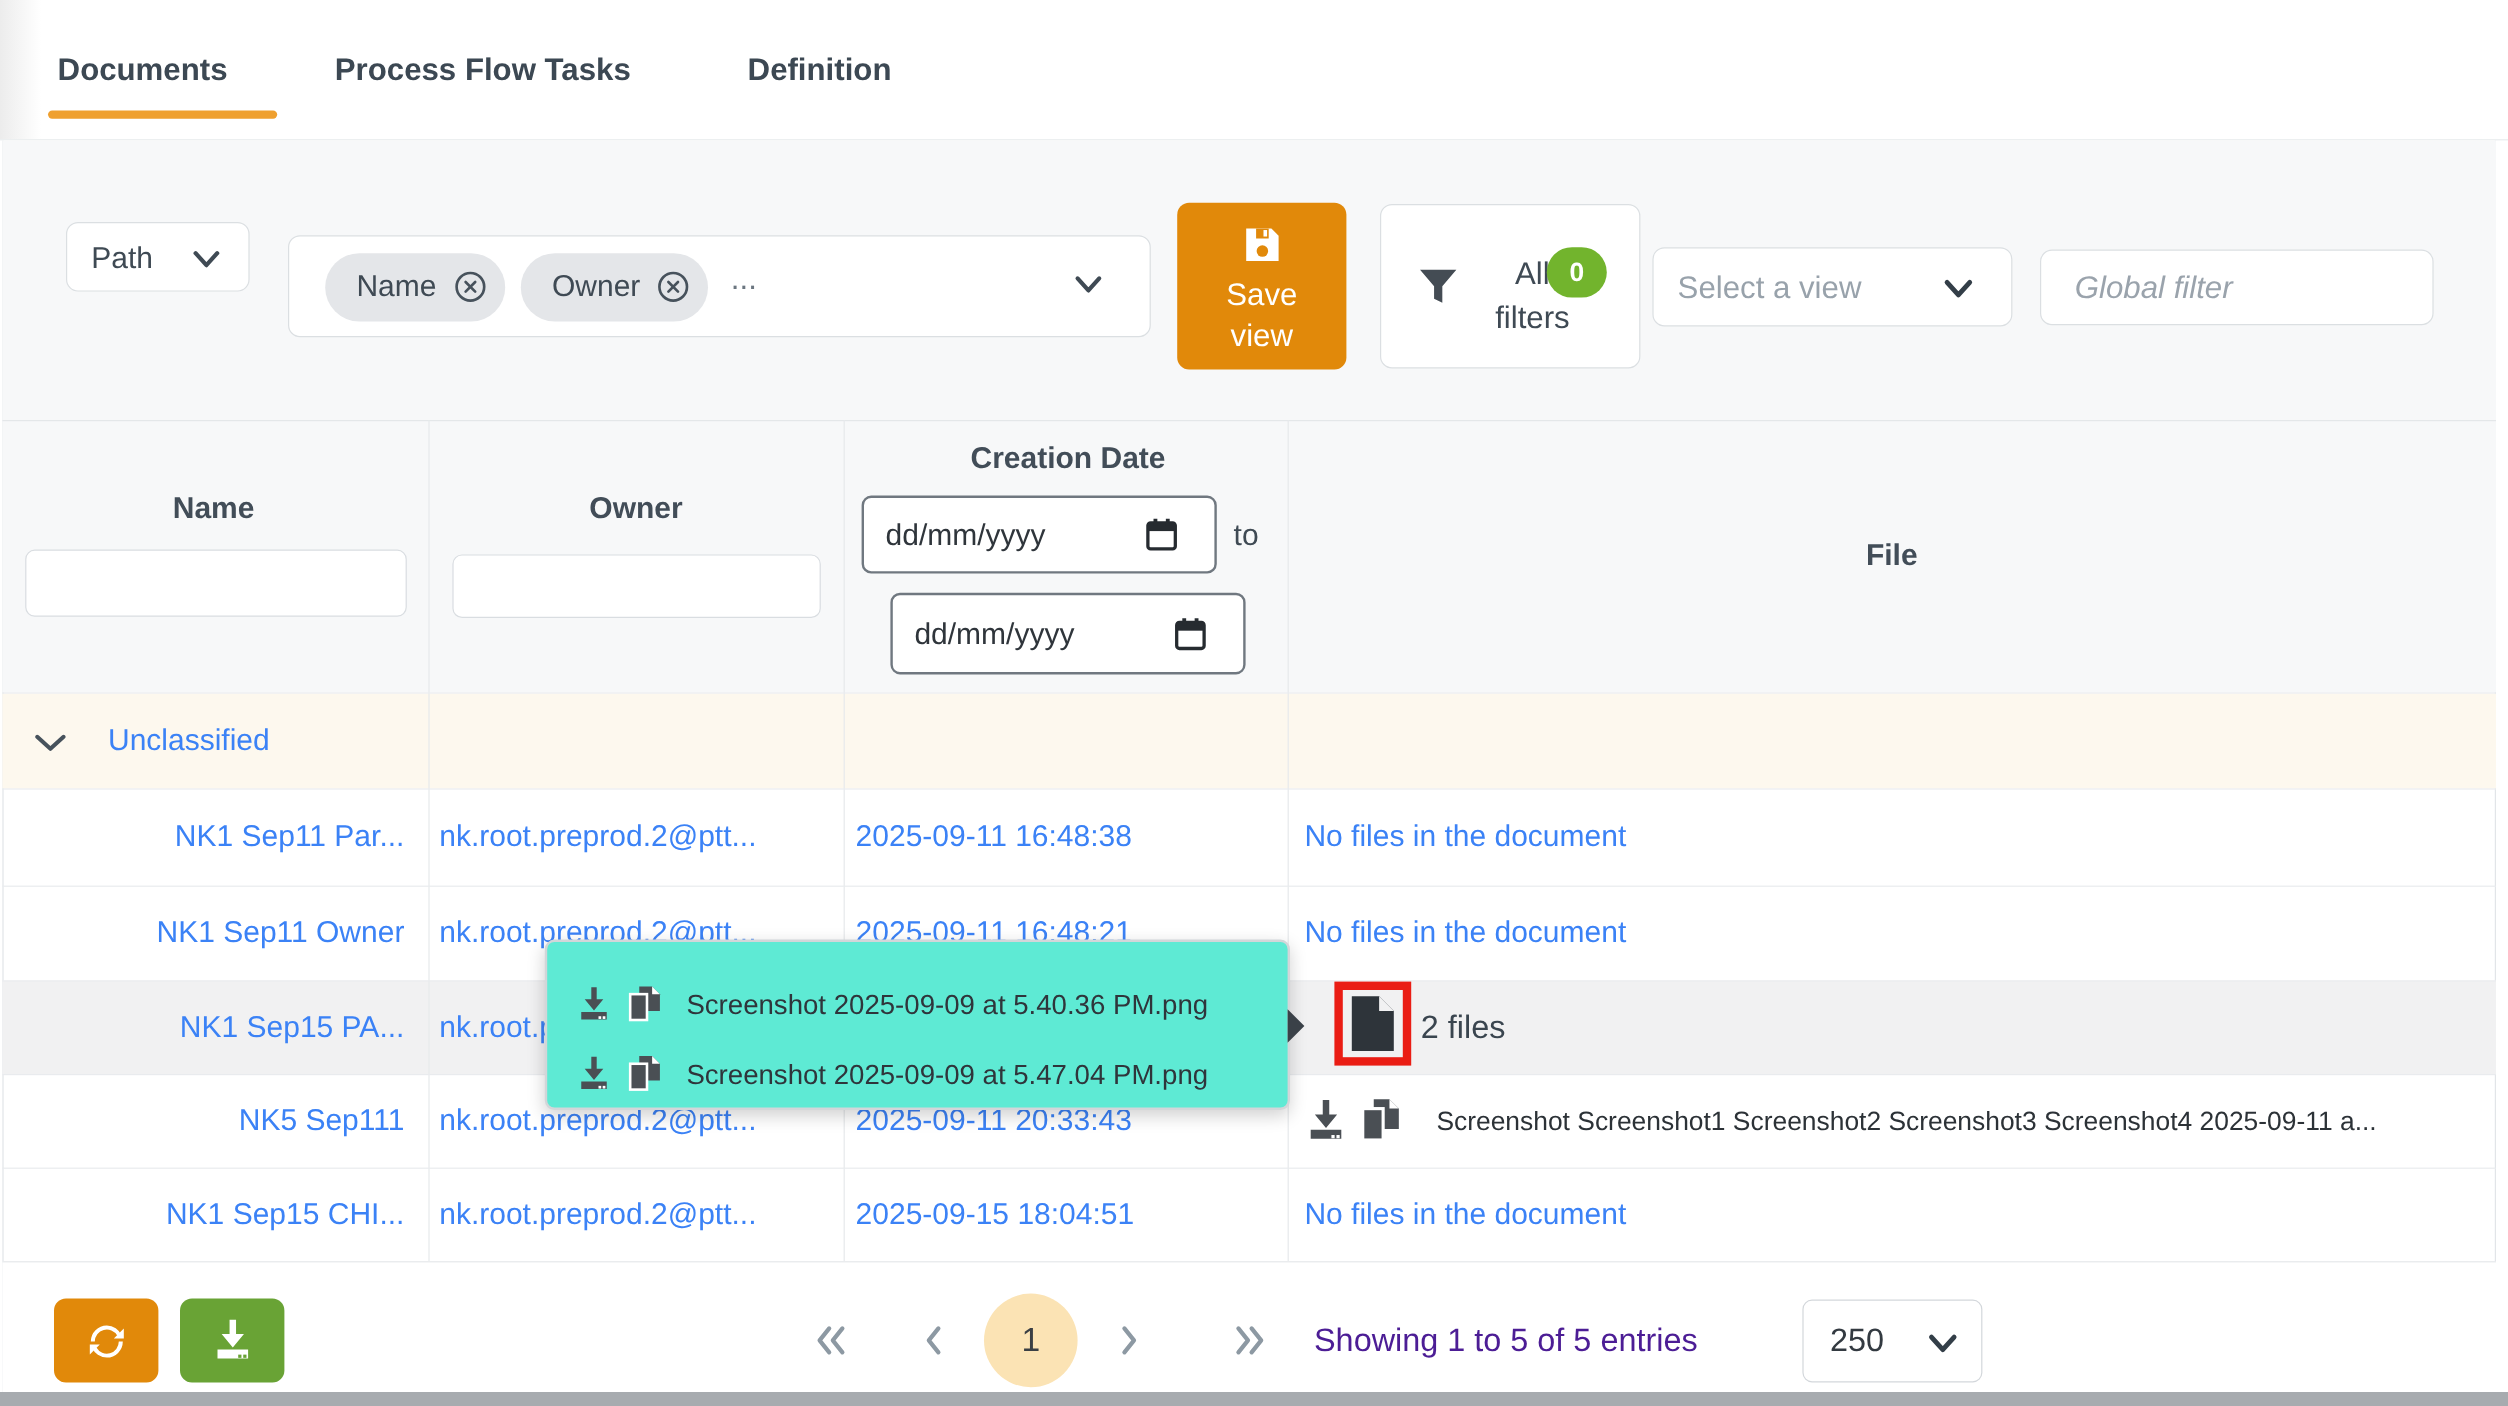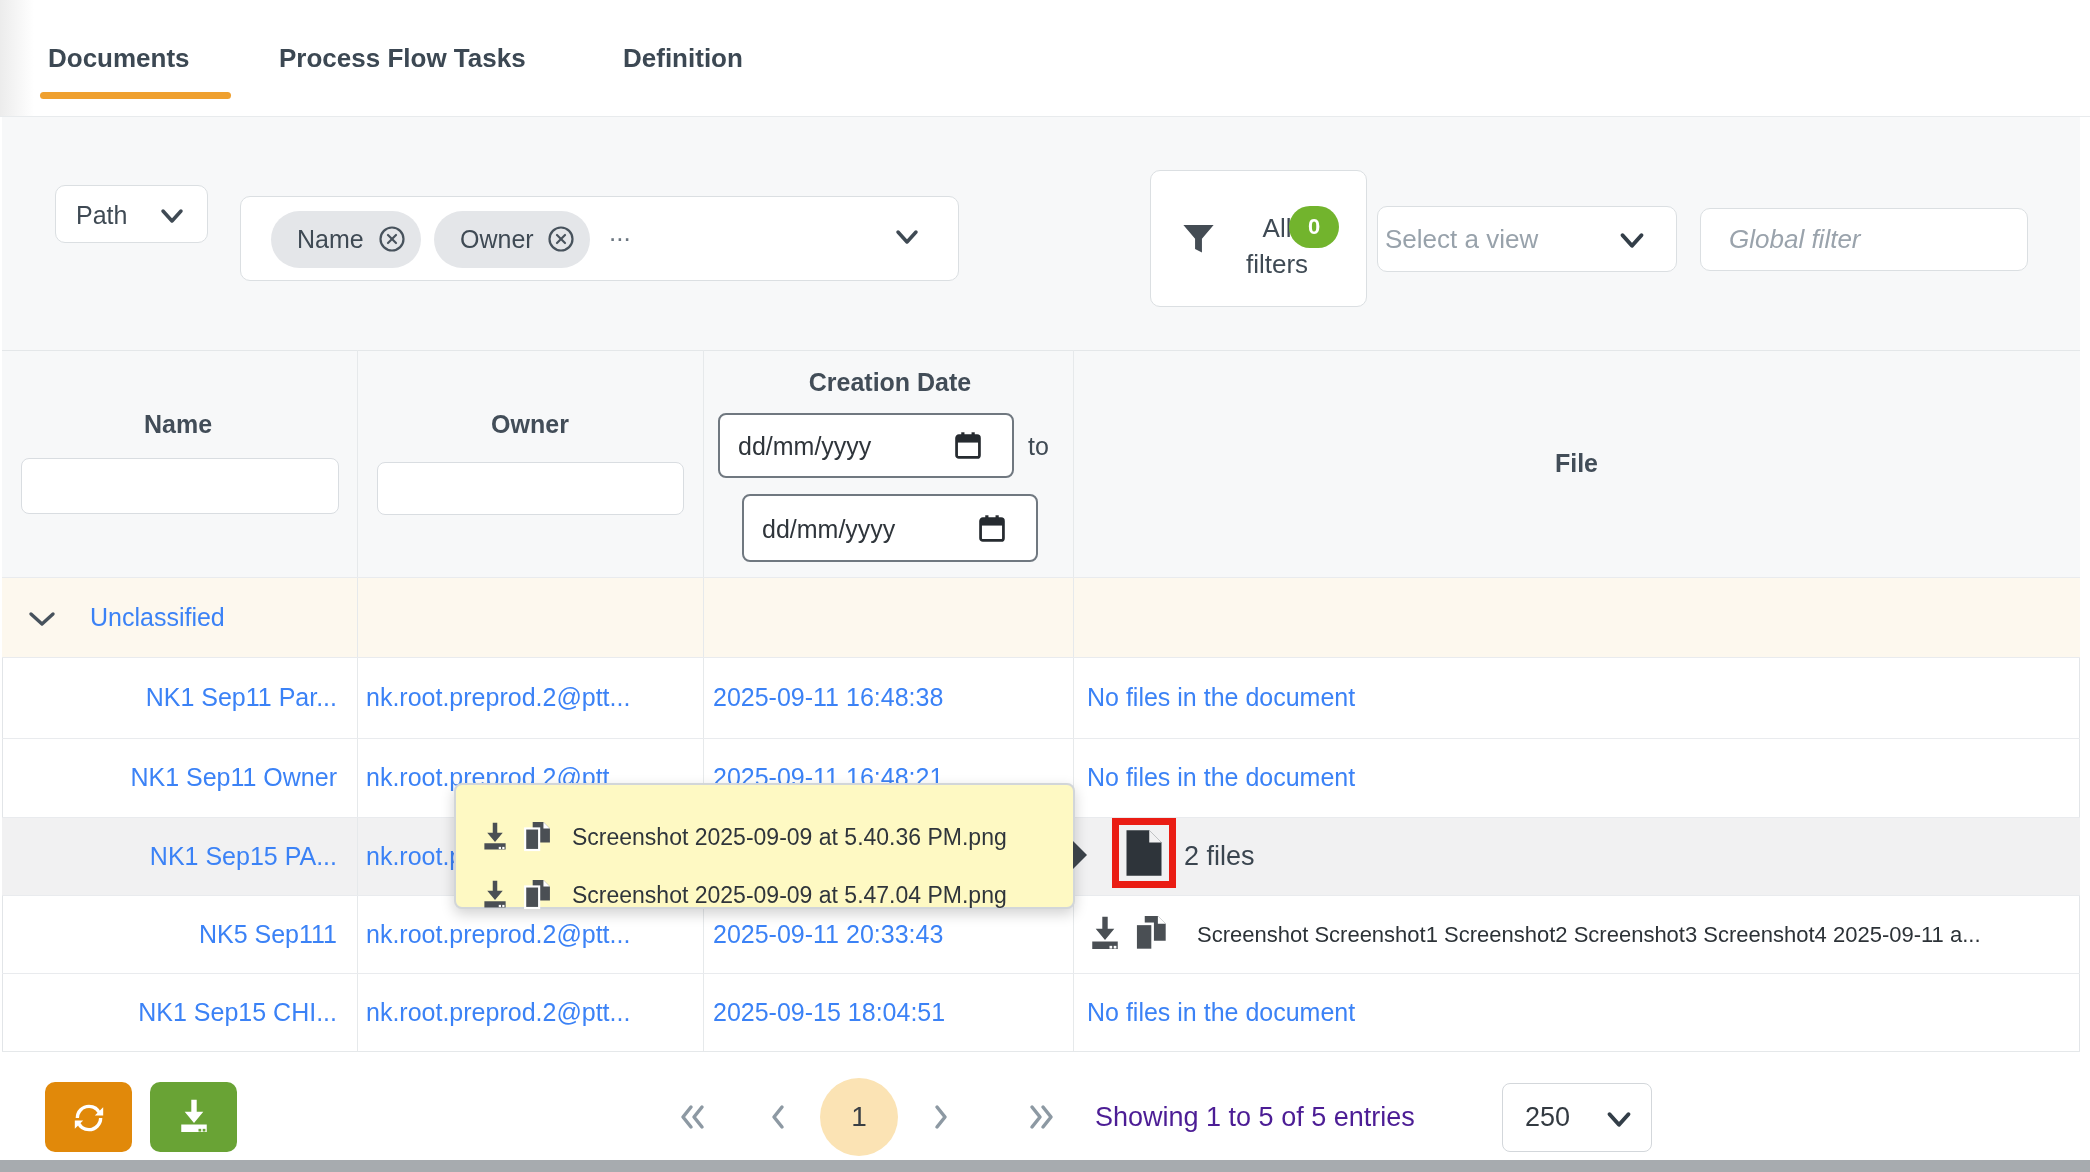--- a/index.html
+++ b/index.html
@@ -27,21 +27,21 @@
   .header-bg{left:2px;top:350px;width:2078px;height:227px;background:#f7f8f9;border-top:1px solid #e4e7e9;box-sizing:border-box;}
   .colhead{font-size:25px;font-weight:600;color:#424d58;text-align:center;line-height:32px;}
   .vline{width:1px;background:#e6e9eb;}
   .hline{height:1px;background:#e9ebee;}
   .datefield{background:#fff;border:2px solid #707880;border-radius:8px;box-sizing:border-box;}
   .datetext{font-size:25px;color:#2f353b;line-height:30px;text-align:right;}
   .cell{font-size:25px;line-height:30px;color:#3b82f6;}
   .group-bg{left:2px;top:578px;width:2078px;height:79px;background:#fdf8ee;}
   .rowhl{left:2px;top:817px;width:2078px;height:78px;background:#f1f1f2;}
   
-  .tooltip{left:454px;top:783px;width:621px;height:126px;background:#fef9c3;border:2px solid #d2d6d9;border-radius:8px;box-sizing:border-box;box-shadow:0 5px 14px rgba(0,0,0,.18);z-index:30;}
+  .tooltip{left:454px;top:783px;width:621px;height:142px;background:#5eead4;border:2px solid #d2d6d9;border-radius:8px;box-sizing:border-box;box-shadow:0 5px 14px rgba(0,0,0,.18);z-index:30;}
   .tooltip-arrow{left:1073px;top:841px;width:0;height:0;border-top:14px solid transparent;border-bottom:14px solid transparent;border-left:14px solid #3a4148;z-index:31;}
   .fname{font-size:23px;color:#2f353b;line-height:30px;}
   .redbox{left:1112px;top:818px;width:64px;height:70px;border:7px solid #ea1d14;box-sizing:border-box;z-index:40;}
   
   .footer-bg{left:2px;top:1051px;width:2078px;height:109px;background:#fff;border-top:1px solid #e5e8ea;box-sizing:border-box;}
   .sq-btn{width:87px;height:70px;border-radius:10px;}
   .page-circle{width:78px;height:78px;border-radius:50%;background:#fbe3b4;text-align:center;}
   .page-num{font-size:28px;color:#3a3f44;line-height:78px;}
   .showing{font-size:27px;color:#4c1d95;line-height:34px;}
   .pagesize{background:#fff;border:1px solid #d3d7db;border-radius:8px;box-sizing:border-box;}
@@ -88,32 +88,42 @@
           <line x1="11" y1="11" x2="19" y2="19" stroke="#47525c" stroke-width="2.2" stroke-linecap="round"></line>
           <line x1="19" y1="11" x2="11" y2="19" stroke="#47525c" stroke-width="2.2" stroke-linecap="round"></line>
         </svg>
     </div>
     <span class="abs" style="left:368px;top:20px;font-size:26px;color:#6b7680;">...</span>
     <svg class="abs" style="left:653px;top:30px;" width="26" height="20" viewBox="0 0 26 20">
         <polyline points="4,5 13,15 22,5" fill="none" stroke="#3f4a54" stroke-width="3.5" stroke-linecap="round" stroke-linejoin="round"></polyline>
       </svg>
   </div>
 
+  <div class="abs save-btn" style="left:981px;top:169px;width:141px;height:139px;">
+    <svg class="abs" style="left:53px;top:17px;" width="36" height="36" viewBox="0 0 24 24">
+      <path d="M3 3h14l4 4v14H3z" fill="#ffffff"></path>
+      <rect x="8.5" y="3" width="7" height="5.5" fill="#e1890a"></rect>
+      <rect x="12.6" y="3.8" width="2" height="3.6" fill="#ffffff"></rect>
+      <circle cx="12" cy="15.5" r="3.2" fill="#e1890a"></circle>
+    </svg>
+    <div class="abs save-line" style="left:0;top:59px;width:141px;">Save</div>
+    <div class="abs save-line" style="left:0;top:93px;width:141px;">view</div>
+  </div>
 
   <div class="abs btn-outline" style="left:1150px;top:170px;width:217px;height:137px;">
     <svg class="abs" style="left:31px;top:52px;" width="33" height="34" viewBox="0 0 24 24">
         <path d="M1 1h22l-8.5 10v10l-5-2.5V11z" fill="#444c54"></path>
       </svg>
     <div class="abs" style="left:76px;top:40px;width:100px;text-align:center;font-size:26px;color:#3f4a54;line-height:34px;">All</div>
     <div class="abs" style="left:76px;top:76px;width:100px;text-align:center;font-size:26px;color:#3f4a54;line-height:34px;">filters</div>
     <div class="abs badge" style="left:138px;top:35px;width:50px;height:42px;">0</div>
   </div>
 
   <div class="abs btn-outline" style="left:1377px;top:206px;width:300px;height:66px;">
-    <span class="abs ghost-text" style="left:7px;top:15px;">Select a view</span>
+    <span class="abs ghost-text" style="left:20px;top:15px;">Select a view</span>
     <svg class="abs" style="left:240px;top:23px;" width="28" height="21" viewBox="0 0 26 20">
         <polyline points="4,5 13,15 22,5" fill="none" stroke="#333e48" stroke-width="3.8" stroke-linecap="round" stroke-linejoin="round"></polyline>
       </svg>
   </div>
 
   <input class="filter global abs" style="left: 1700px; top: 208px; width: 328px; height: 63px;" placeholder="Global filter">
 
   <div class="abs header-bg"></div>
   <div class="abs colhead" style="left:2px;top:408px;width:352px;">Name</div>
   <div class="abs colhead" style="left:357px;top:408px;width:346px;">Owner</div>

